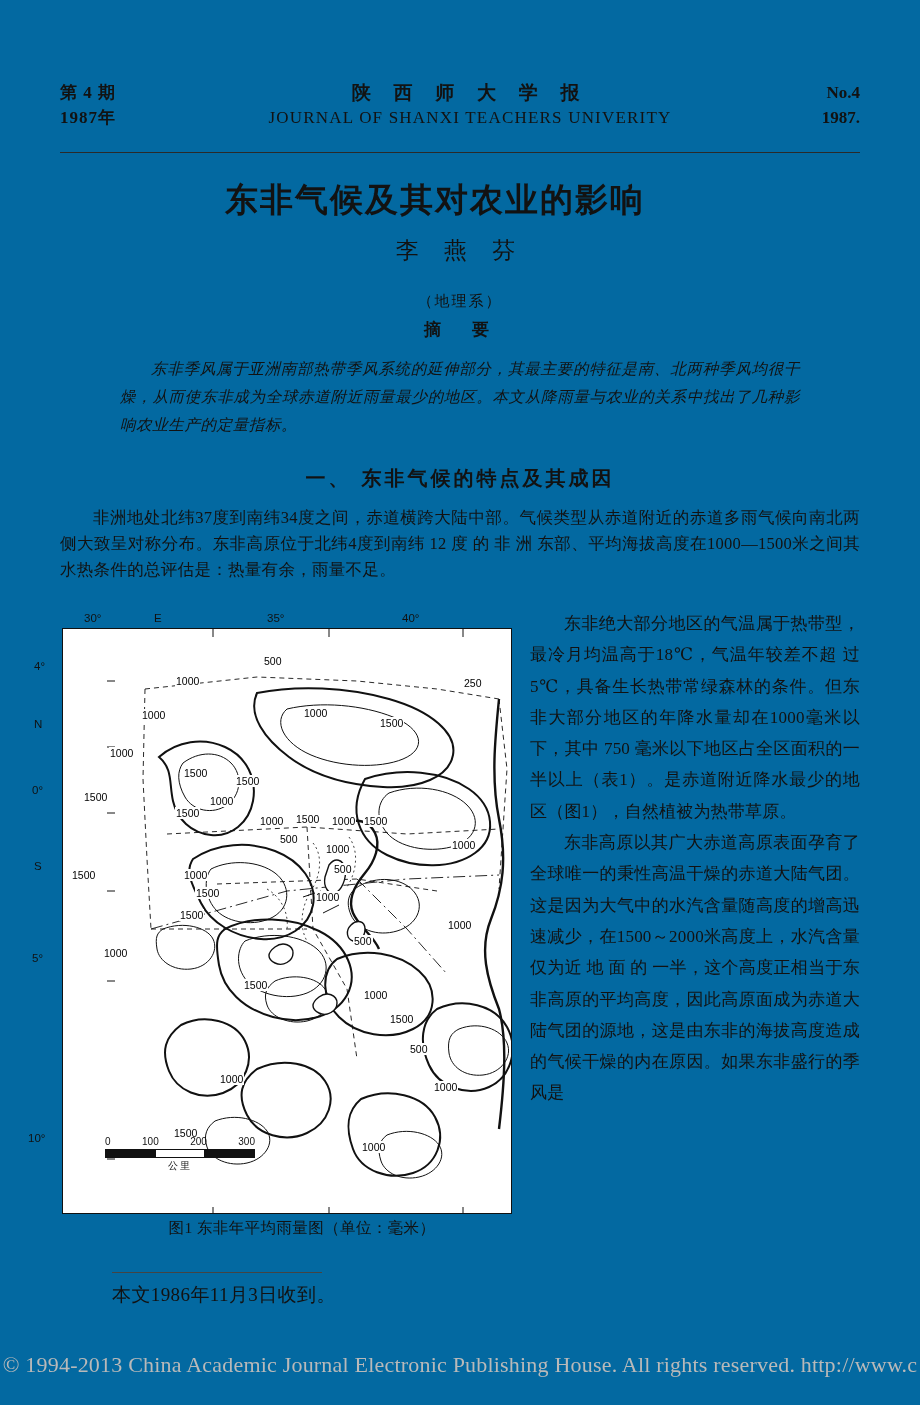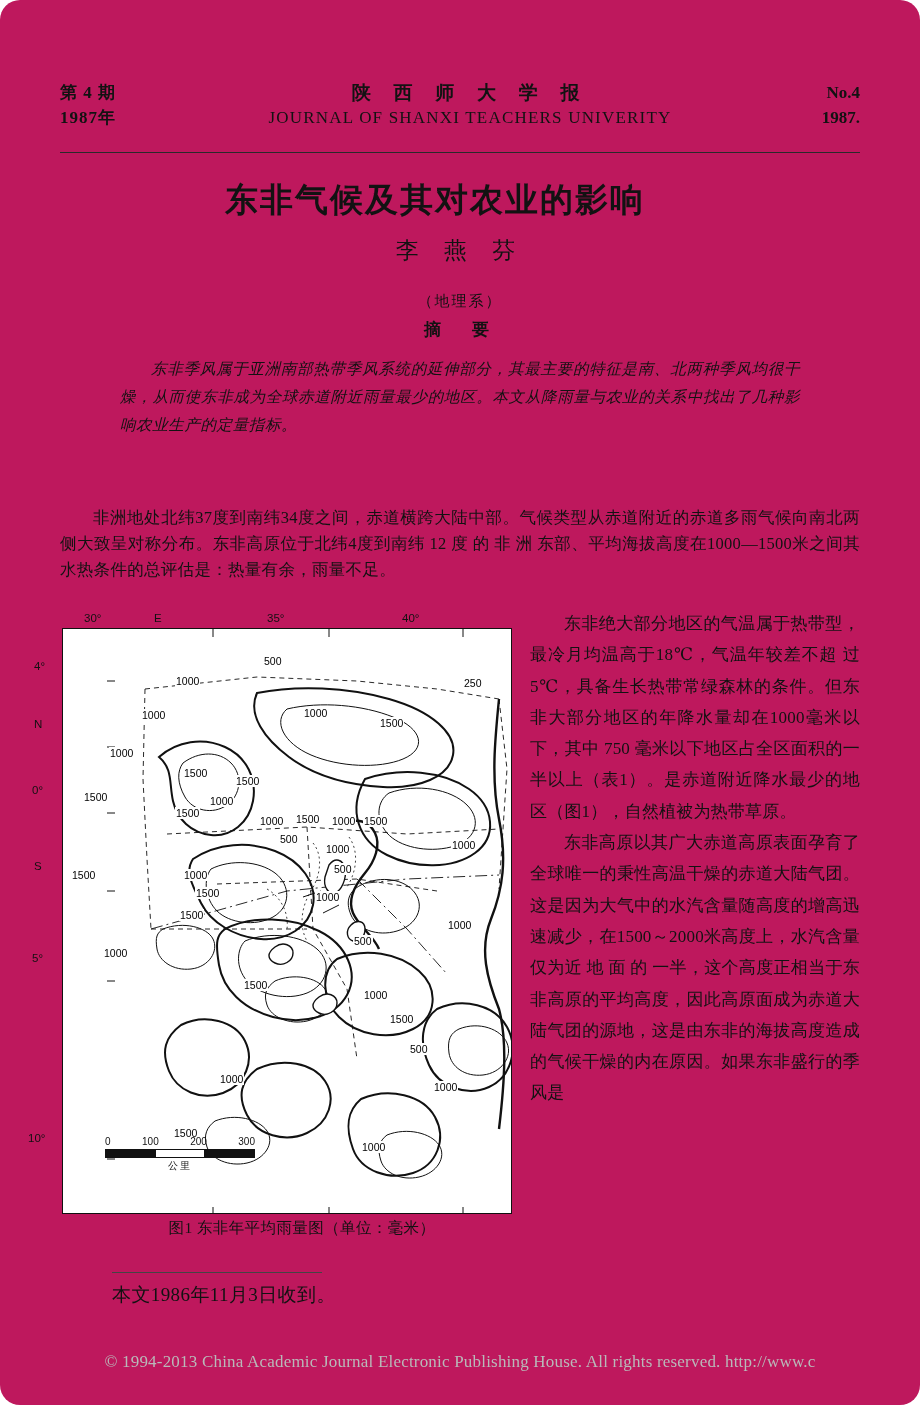--- a/index.html
+++ b/index.html
@@ -11,22 +11,21 @@
     width: 920px;
     height: 1405px;
     position: relative;
     font-family: "Liberation Serif", "DejaVu Serif", serif;
     color: #121212;
     overflow: hidden;
   }
   .page {
     position: absolute;
     inset: 0;
-    background: #be185d;
-    border-radius: 20px;
+    background: #0369a1;
   }
 
   
   .masthead {
     position: absolute;
     left: 60px;
     top: 80px;
     width: 800px;
     height: 64px;
   }
@@ -245,21 +244,21 @@
     letter-spacing: 0.4px;
   }
 
   
   .copyright {
     position: absolute;
     left: 0;
     top: 1352px;
     width: 920px;
     text-align: center;
-    font-size: 17px;
+    font-size: 22px;
     color: #b9b9b9;
     letter-spacing: 0.2px;
     font-family: "Liberation Serif", serif;
   }
   .contour-label {
     position: absolute;
     font-size: 10.5px;
     font-family: "Liberation Sans", sans-serif;
     color: #000;
     background: #fff;
@@ -288,20 +287,21 @@
   <div class="rule r1"></div>
 
   <div class="title">东非气候及其对农业的影响</div>
   <div class="author">李 燕 芬</div>
   <div class="dept">（地理系）</div>
   <div class="abs-label">摘　要</div>
   <div class="abstract">
     <p>东非季风属于亚洲南部热带季风系统的延伸部分，其最主要的特征是南、北两种季风均很干燥，从而使东非成为全球赤道附近雨量最少的地区。本文从降雨量与农业的关系中找出了几种影响农业生产的定量指标。</p>
   </div>
 
+  <div class="section-h">一、 东非气候的特点及其成因</div>
   <div class="intro">
     <p>非洲地处北纬37度到南纬34度之间，赤道横跨大陆中部。气候类型从赤道附近的赤道多雨气候向南北两侧大致呈对称分布。东非高原位于北纬4度到南纬 12 度 的 非 洲 东部、平均海拔高度在1000—1500米之间其水热条件的总评估是：热量有余，雨量不足。</p>
   </div>
 
   <div class="rightcol">
     <p>东非绝大部分地区的气温属于热带型，最冷月均温高于18℃，气温年较差不超 过5℃，具备生长热带常绿森林的条件。但东非大部分地区的年降水量却在1000毫米以下，其中 750 毫米以下地区占全区面积的一半以上（表1）。是赤道附近降水最少的地区（图1），自然植被为热带草原。</p>
     <p>东非高原以其广大赤道高原表面孕育了全球唯一的秉性高温干燥的赤道大陆气团。这是因为大气中的水汽含量随高度的增高迅速减少，在1500～2000米高度上，水汽含量仅为近 地 面 的 一半，这个高度正相当于东非高原的平均高度，因此高原面成为赤道大陆气团的源地，这是由东非的海拔高度造成的气候干燥的内在原因。如果东非盛行的季风是</p>
   </div>
 
   <div class="figbox">

